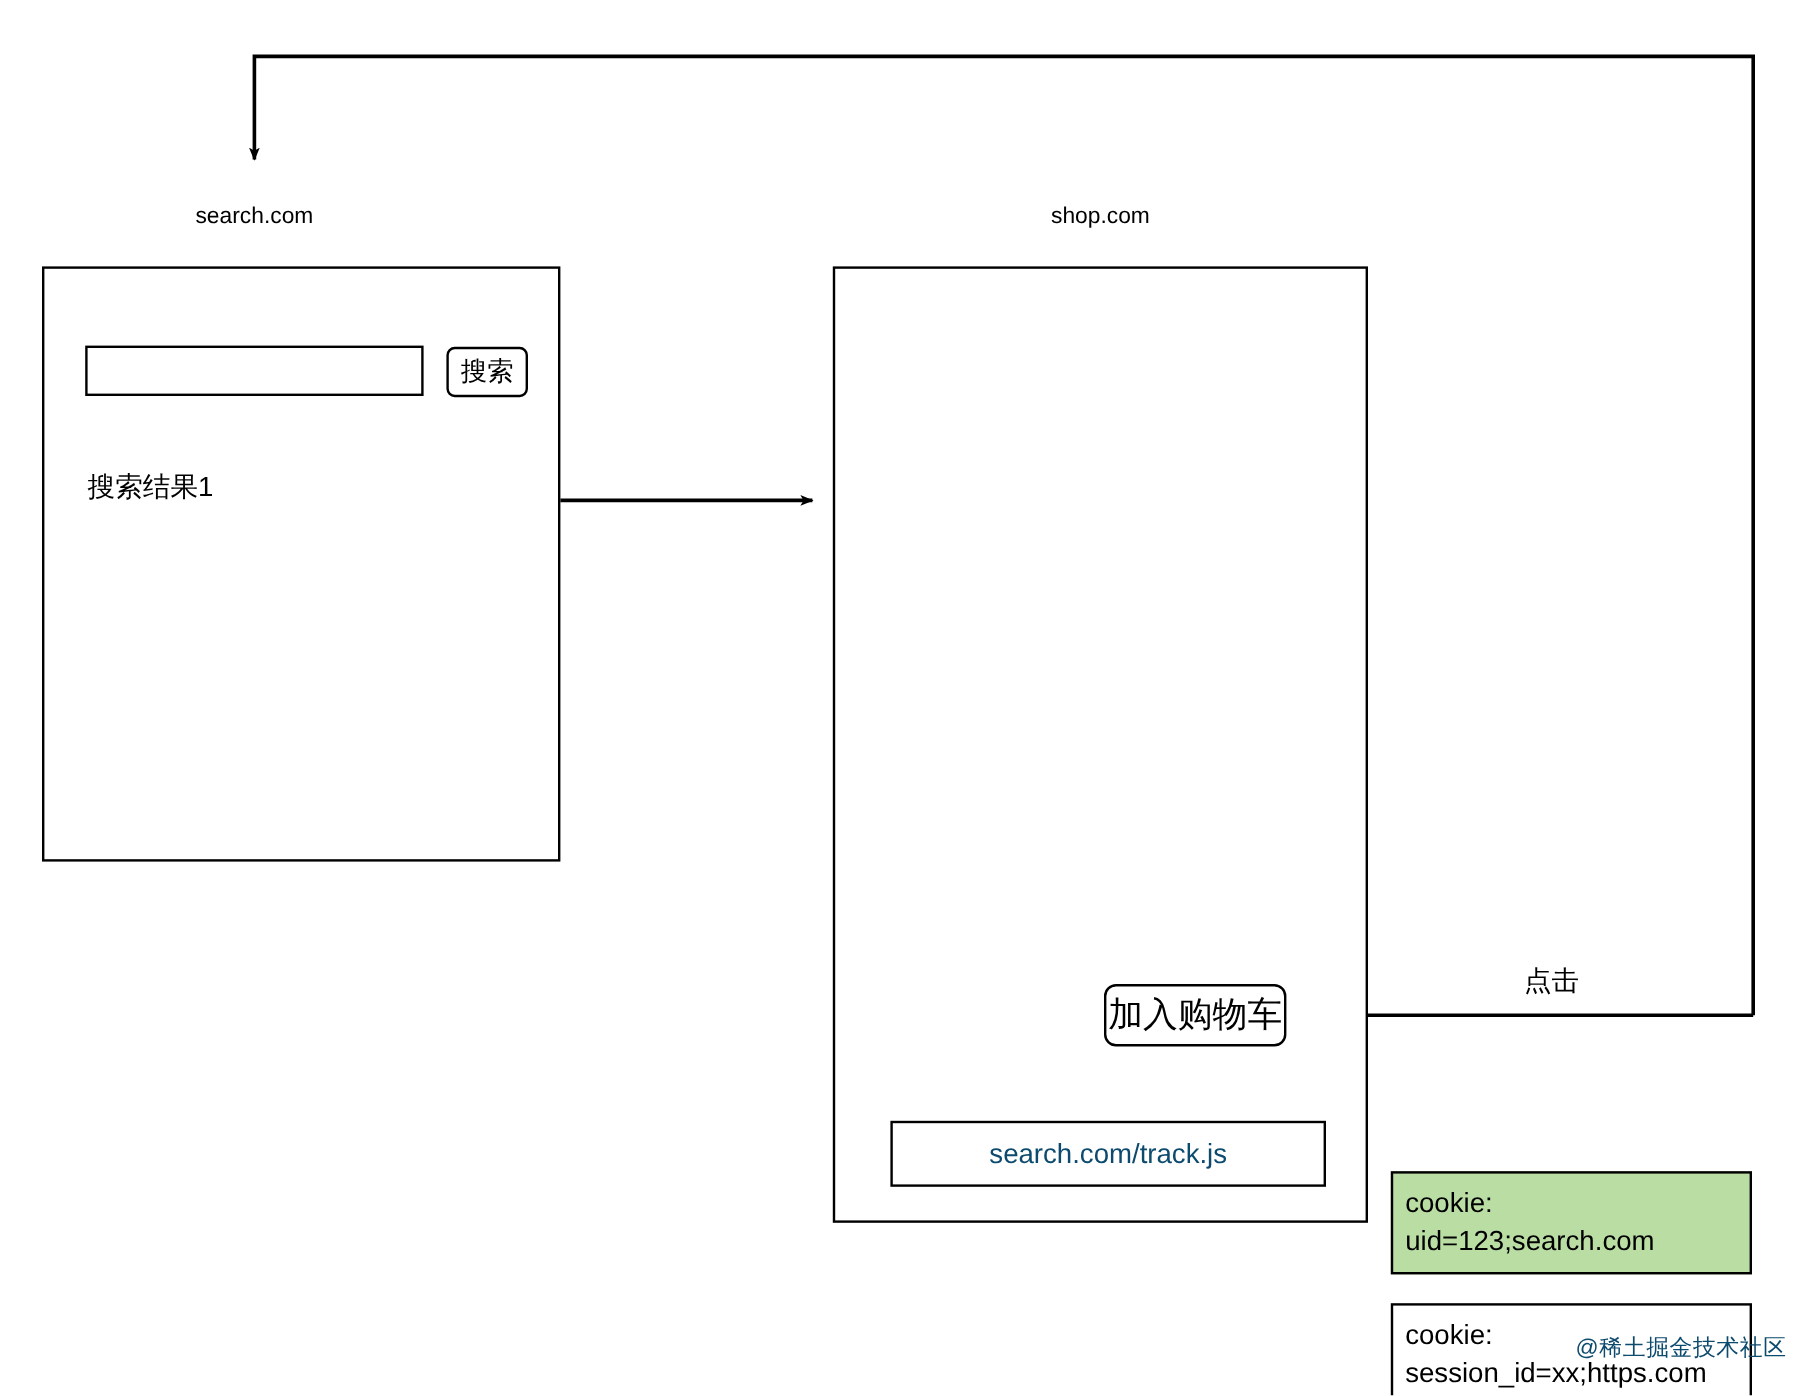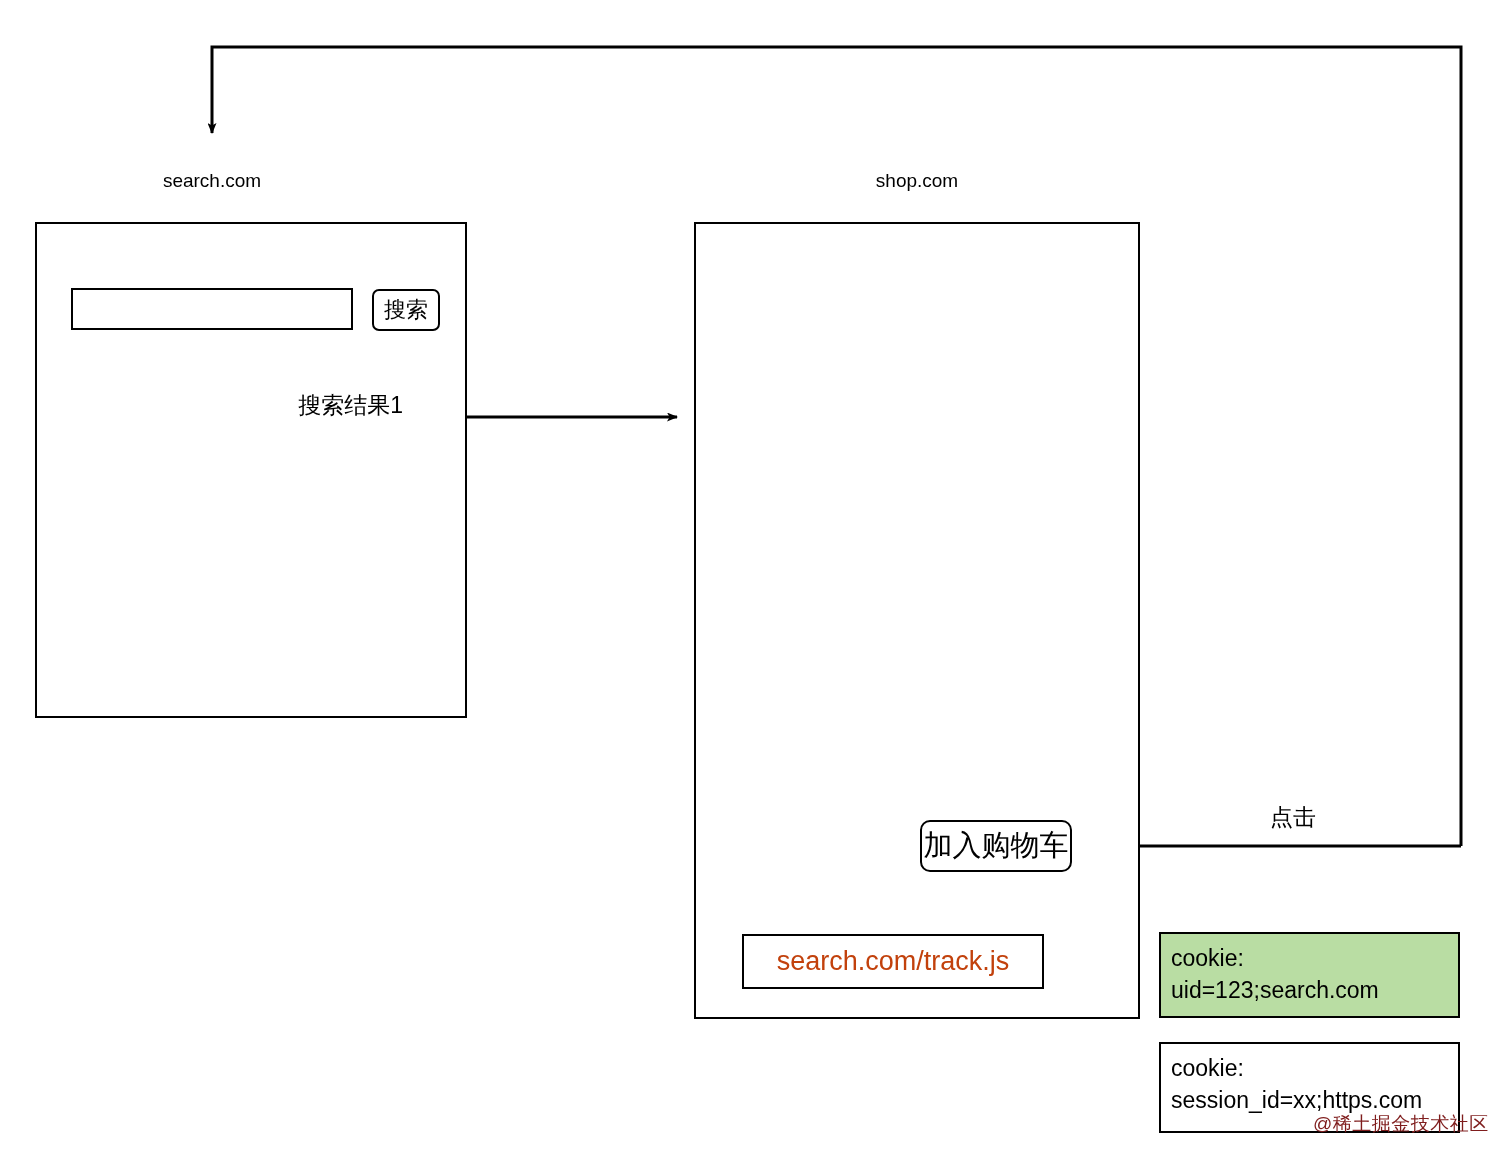--- a/index.html
+++ b/index.html
@@ -83,21 +83,21 @@
   #search-result {
     position: absolute;
     left: 73px;
     top: 390px;
     width: 330px;
     font-size: 23px;
     line-height: 31px;
     color: #000000;
     white-space: nowrap;
   }
-  #search-result .result-line { display: block; text-align: right; }
+  #search-result .result-line { display: block; }
 
   
   #add-to-cart-button {
     position: absolute;
     left: 920px;
     top: 820px;
     width: 152px;
     height: 52px;
     border: 2px solid #000000;
     border-radius: 10px;
@@ -111,42 +111,43 @@
     display: flex;
     align-items: center;
     justify-content: center;
   }
 
   
   #track-script-box {
     position: absolute;
     left: 742px;
     top: 934px;
-    width: 302px;
+    width: 363px;
     height: 55px;
     border: 2px solid #000000;
     background: #ffffff;
     box-sizing: border-box;
     display: flex;
     align-items: center;
     justify-content: center;
-    font-size: 27px;
-    color: #c2410c;
+    font-size: 23px;
+    color: #0c4a6e;
   }
 
   
   .cookie-box {
     position: absolute;
     border: 2px solid #000000;
     box-sizing: border-box;
     padding: 8px 10px 6px 10px;
     font-size: 23px;
     line-height: 32px;
     color: #000000;
     white-space: nowrap;
+    margin-top: 44px;
   }
   #cookie-box-search {
     left: 1159px;
     top: 932px;
     width: 301px;
     height: 86px;
     background: #b9dda3;
   }
   #cookie-box-shop {
     left: 1159px;
@@ -180,21 +181,21 @@
     pointer-events: none;
   }
 
   
   #watermark {
     position: absolute;
     left: 1313px;
     top: 1112px;
     font-size: 19px;
     line-height: 24px;
-    color: #7f1d1d;
+    color: #0c4a6e;
     white-space: nowrap;
     letter-spacing: 0.5px;
   }
 </style>
 </head>
 <body>
 
 <div id="canvas">
 
   <svg id="connectors" viewBox="0 0 1512 1163" width="1512" height="1163">

